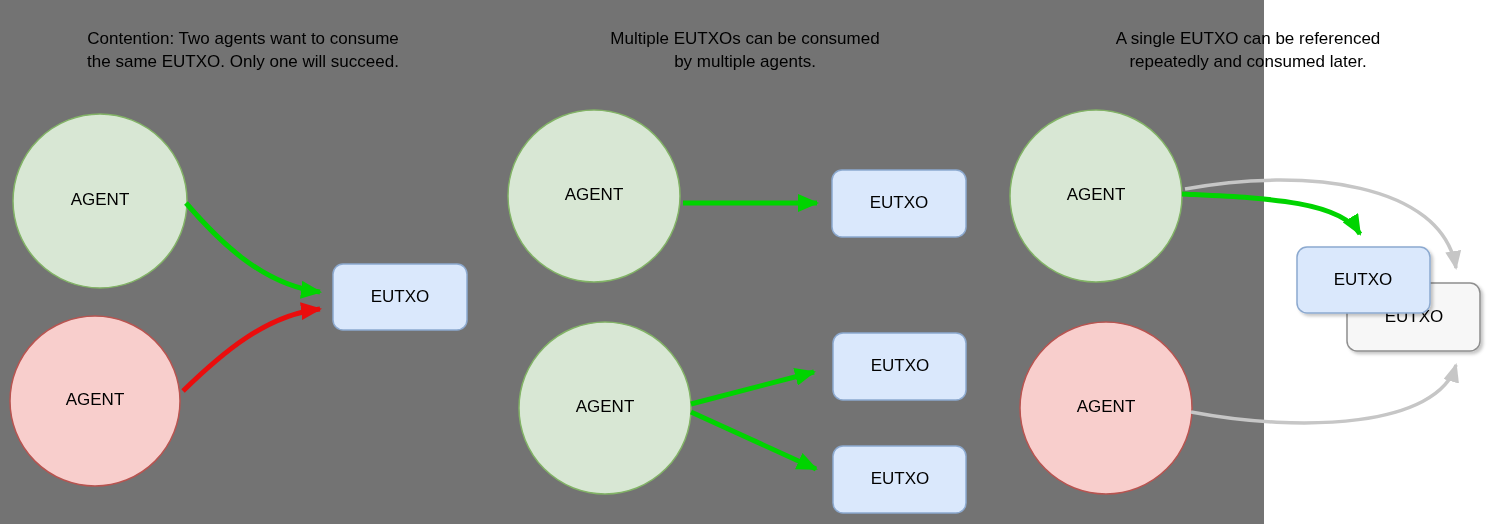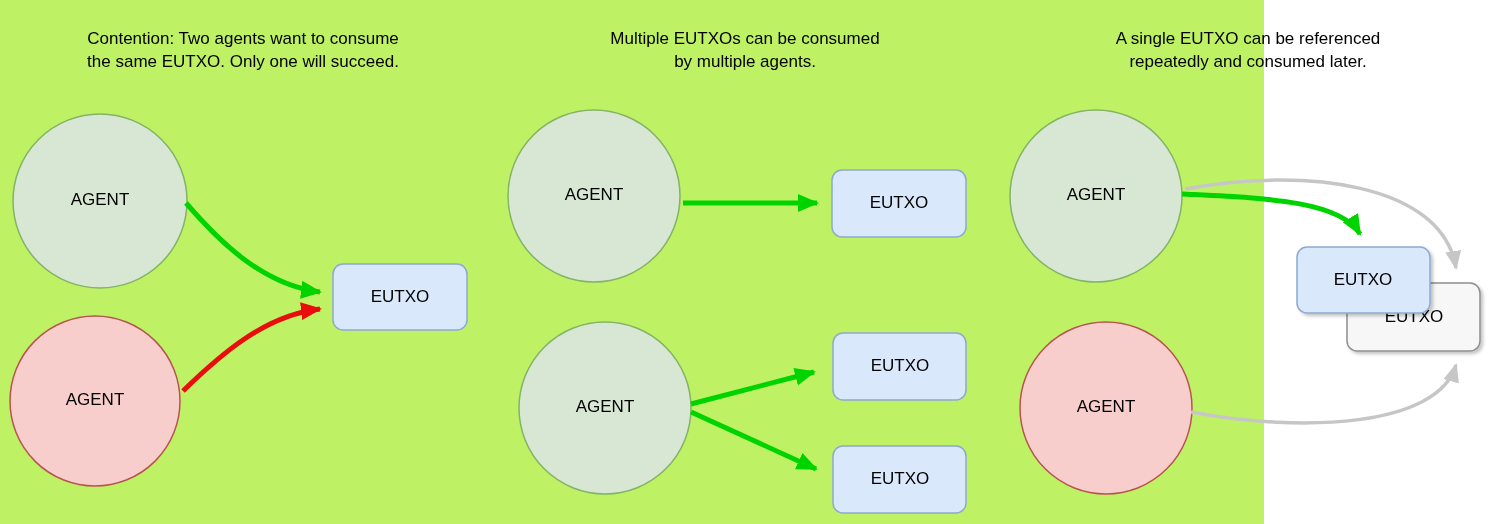--- a/index.html
+++ b/index.html
@@ -8,21 +8,21 @@
     background: #ffffff;
     width: 1492px;
     height: 524px;
     overflow: hidden;
     font-family: "Liberation Sans", sans-serif;
   }
   .stage {
     position: relative;
     width: 1264px;
     height: 524px;
-    background: #bef264;
+    background: #737373;
   }
   svg { display: block; }
   text.title {
     font-size: 17px;
     fill: #000000;
     text-anchor: middle;
   }
   text.node-label {
     font-size: 17px;
     fill: #000000;

